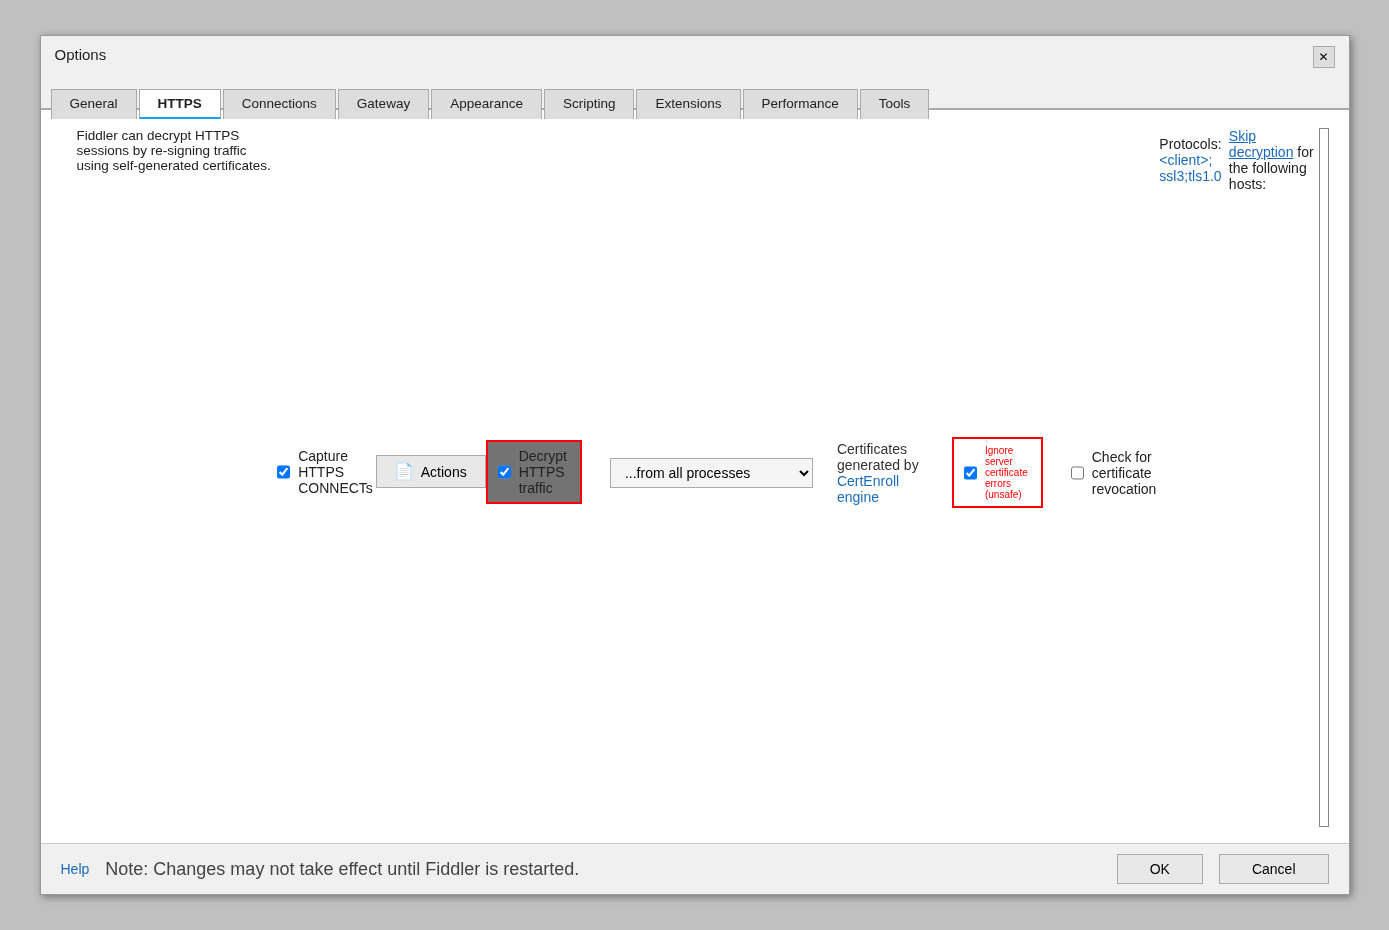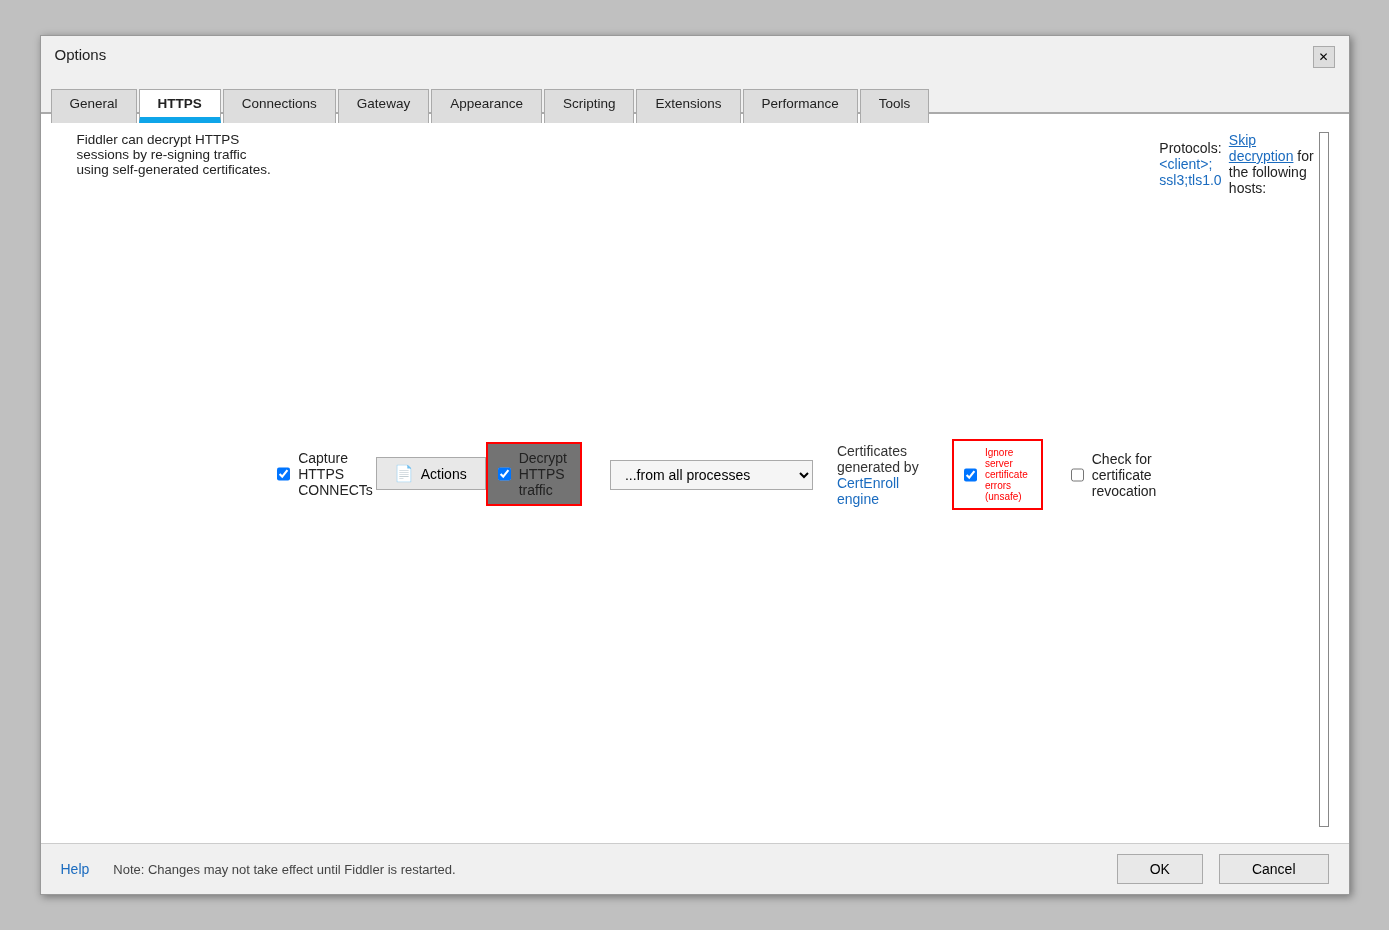--- a/index.html
+++ b/index.html
@@ -61,21 +61,21 @@
       border-bottom: none;
       cursor: pointer;
       font-size: 13.5px;
       color: #222;
       margin-right: 2px;
       position: relative;
       top: 11px;
     }
     .tab.active {
       background: #fff;
-      border-bottom: 6px solid #0ea5e9;
+      border-bottom: 2px solid #0ea5e9;
       font-weight: bold;
       z-index: 1;
     }
     .content {
       background: #fff;
       flex: 1;
       padding: 18px 20px 16px 36px;
       display: flex;
       flex-direction: row;
       gap: 0;
@@ -202,24 +202,23 @@
       align-items: center;
       padding: 10px 20px;
       background: #f0f0f0;
       border-top: 1px solid #ccc;
       gap: 16px;
     }
     .footer-help {
       color: #1a6bbf;
       font-size: 14px;
       cursor: pointer;
-      margin-right: 8px;
     }
     .footer-note {
-      font-size: 13px;
+      font-size: 18px;
       color: #444;
       flex: 1;
     }
     .footer-btn {
       padding: 6px 32px;
       background: #e8e8e8;
       border: 1px solid #aaa;
       cursor: pointer;
       font-size: 14px;
     }

